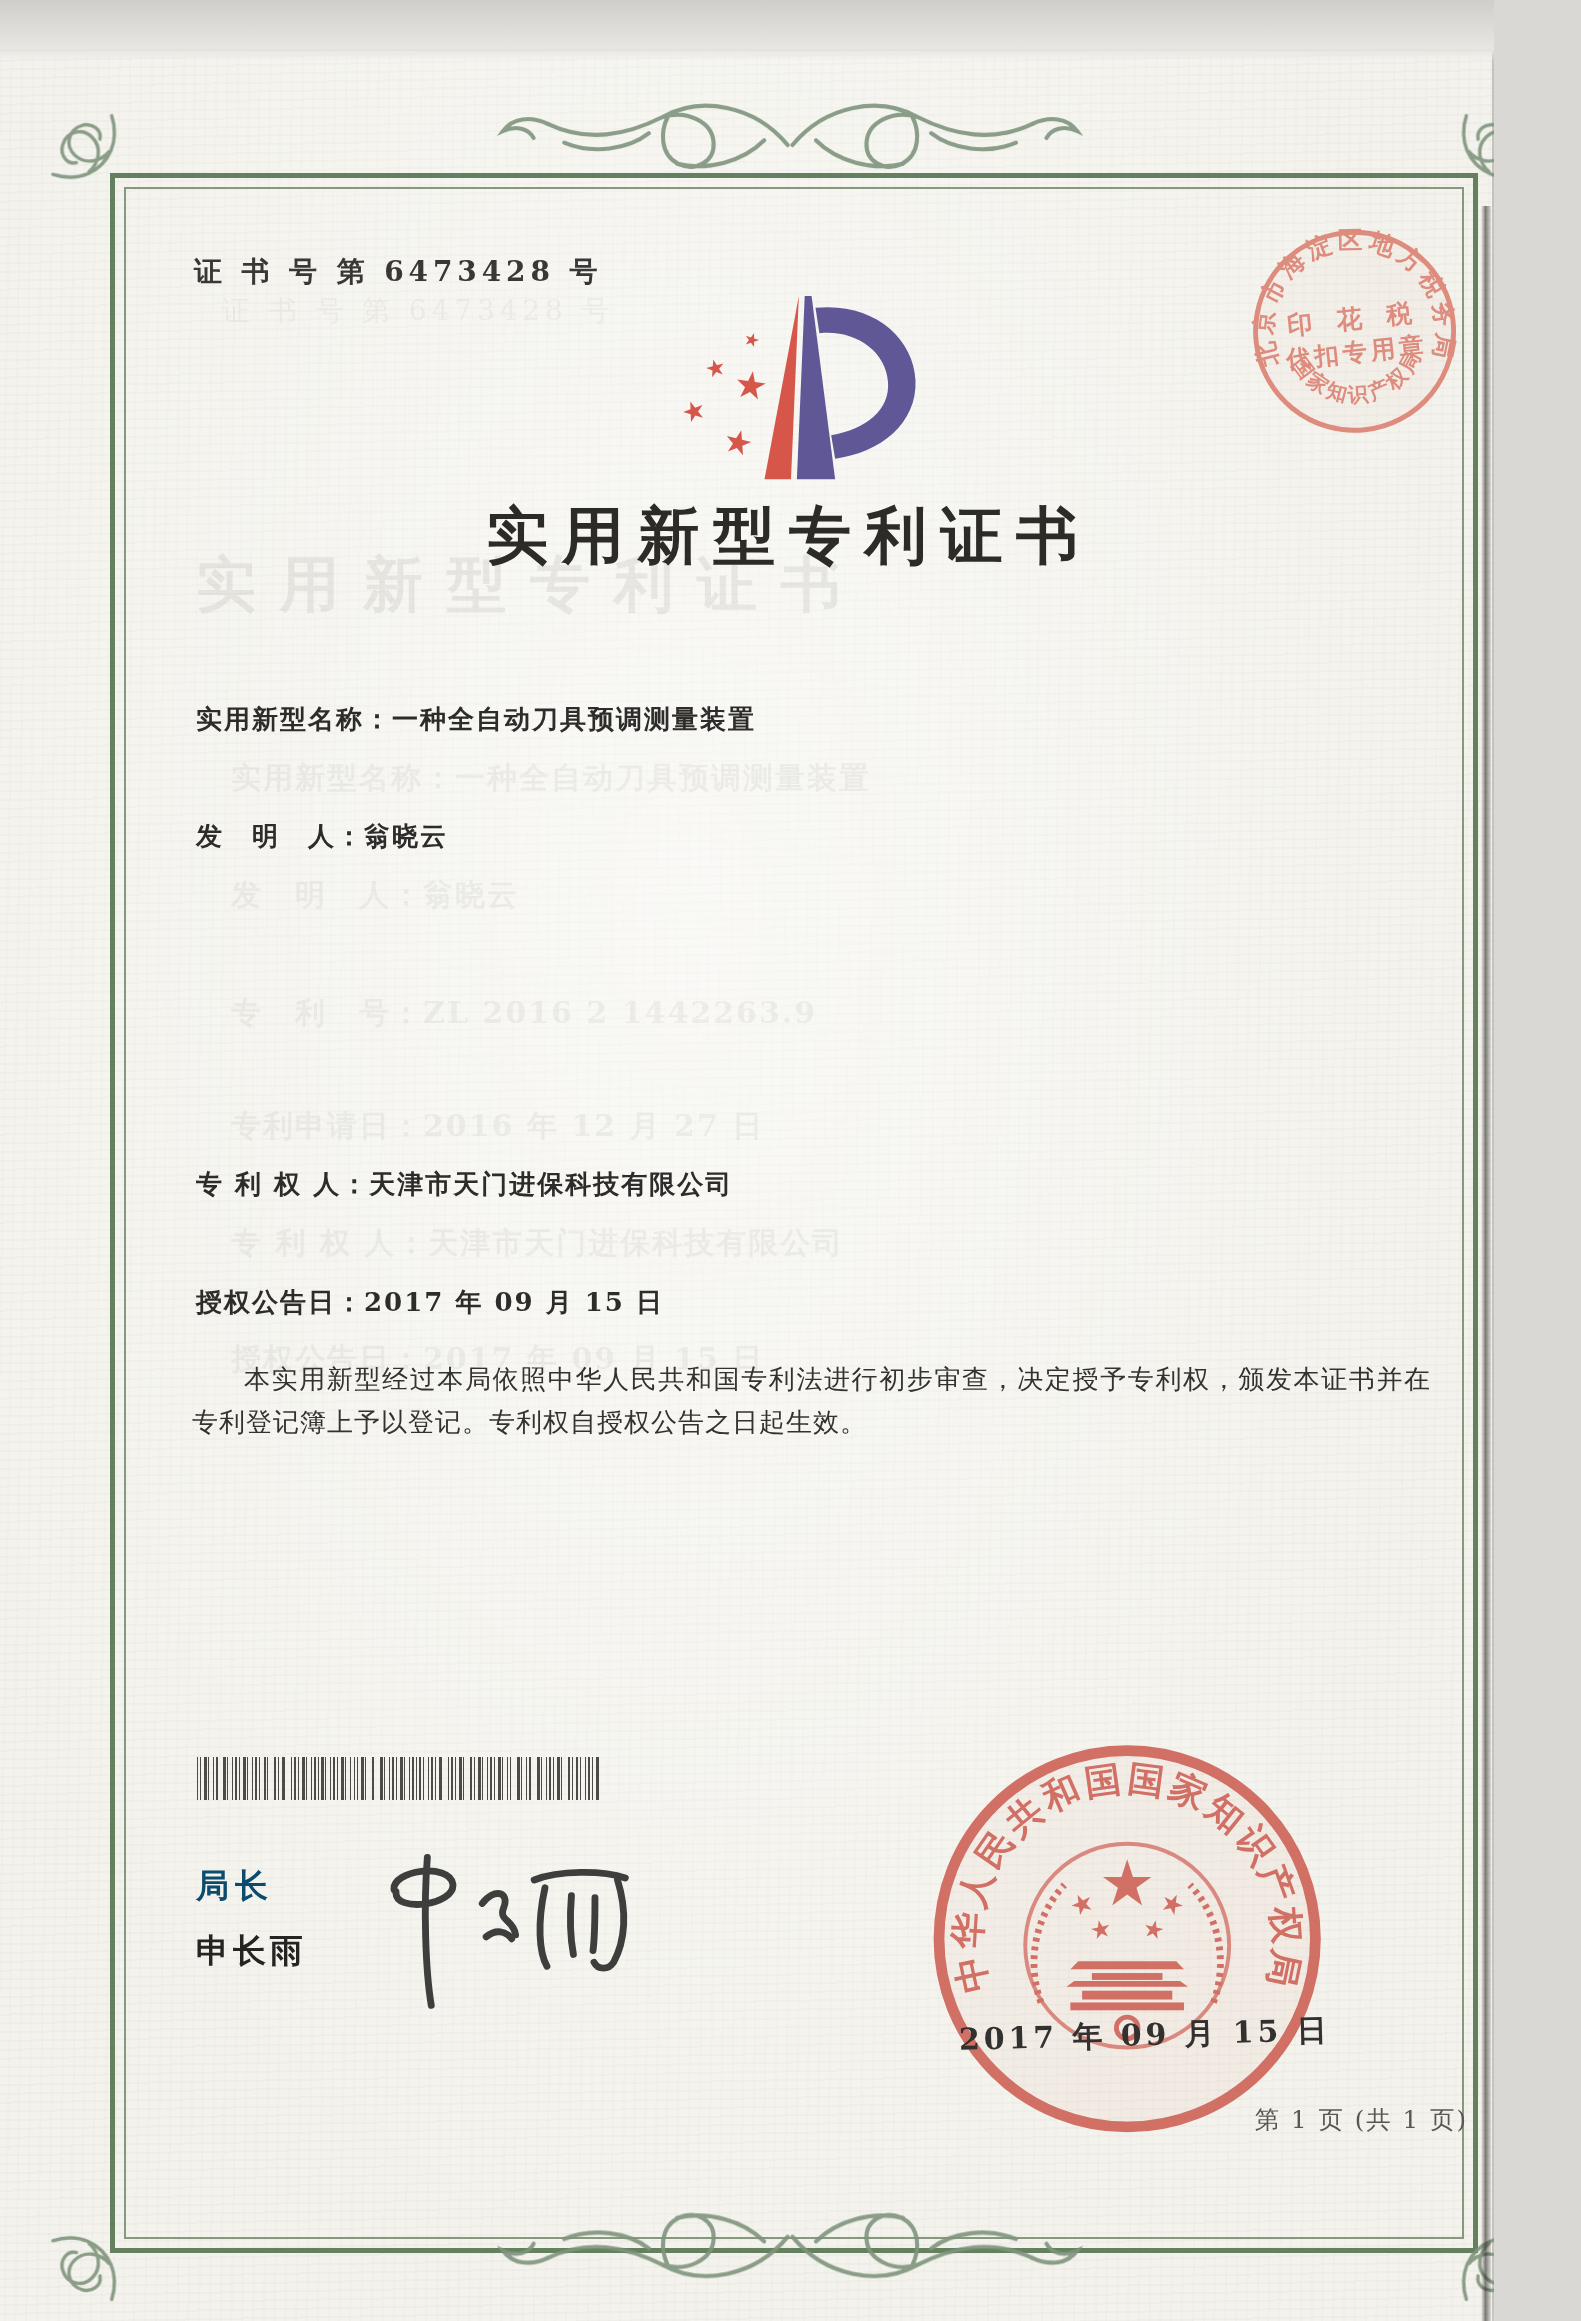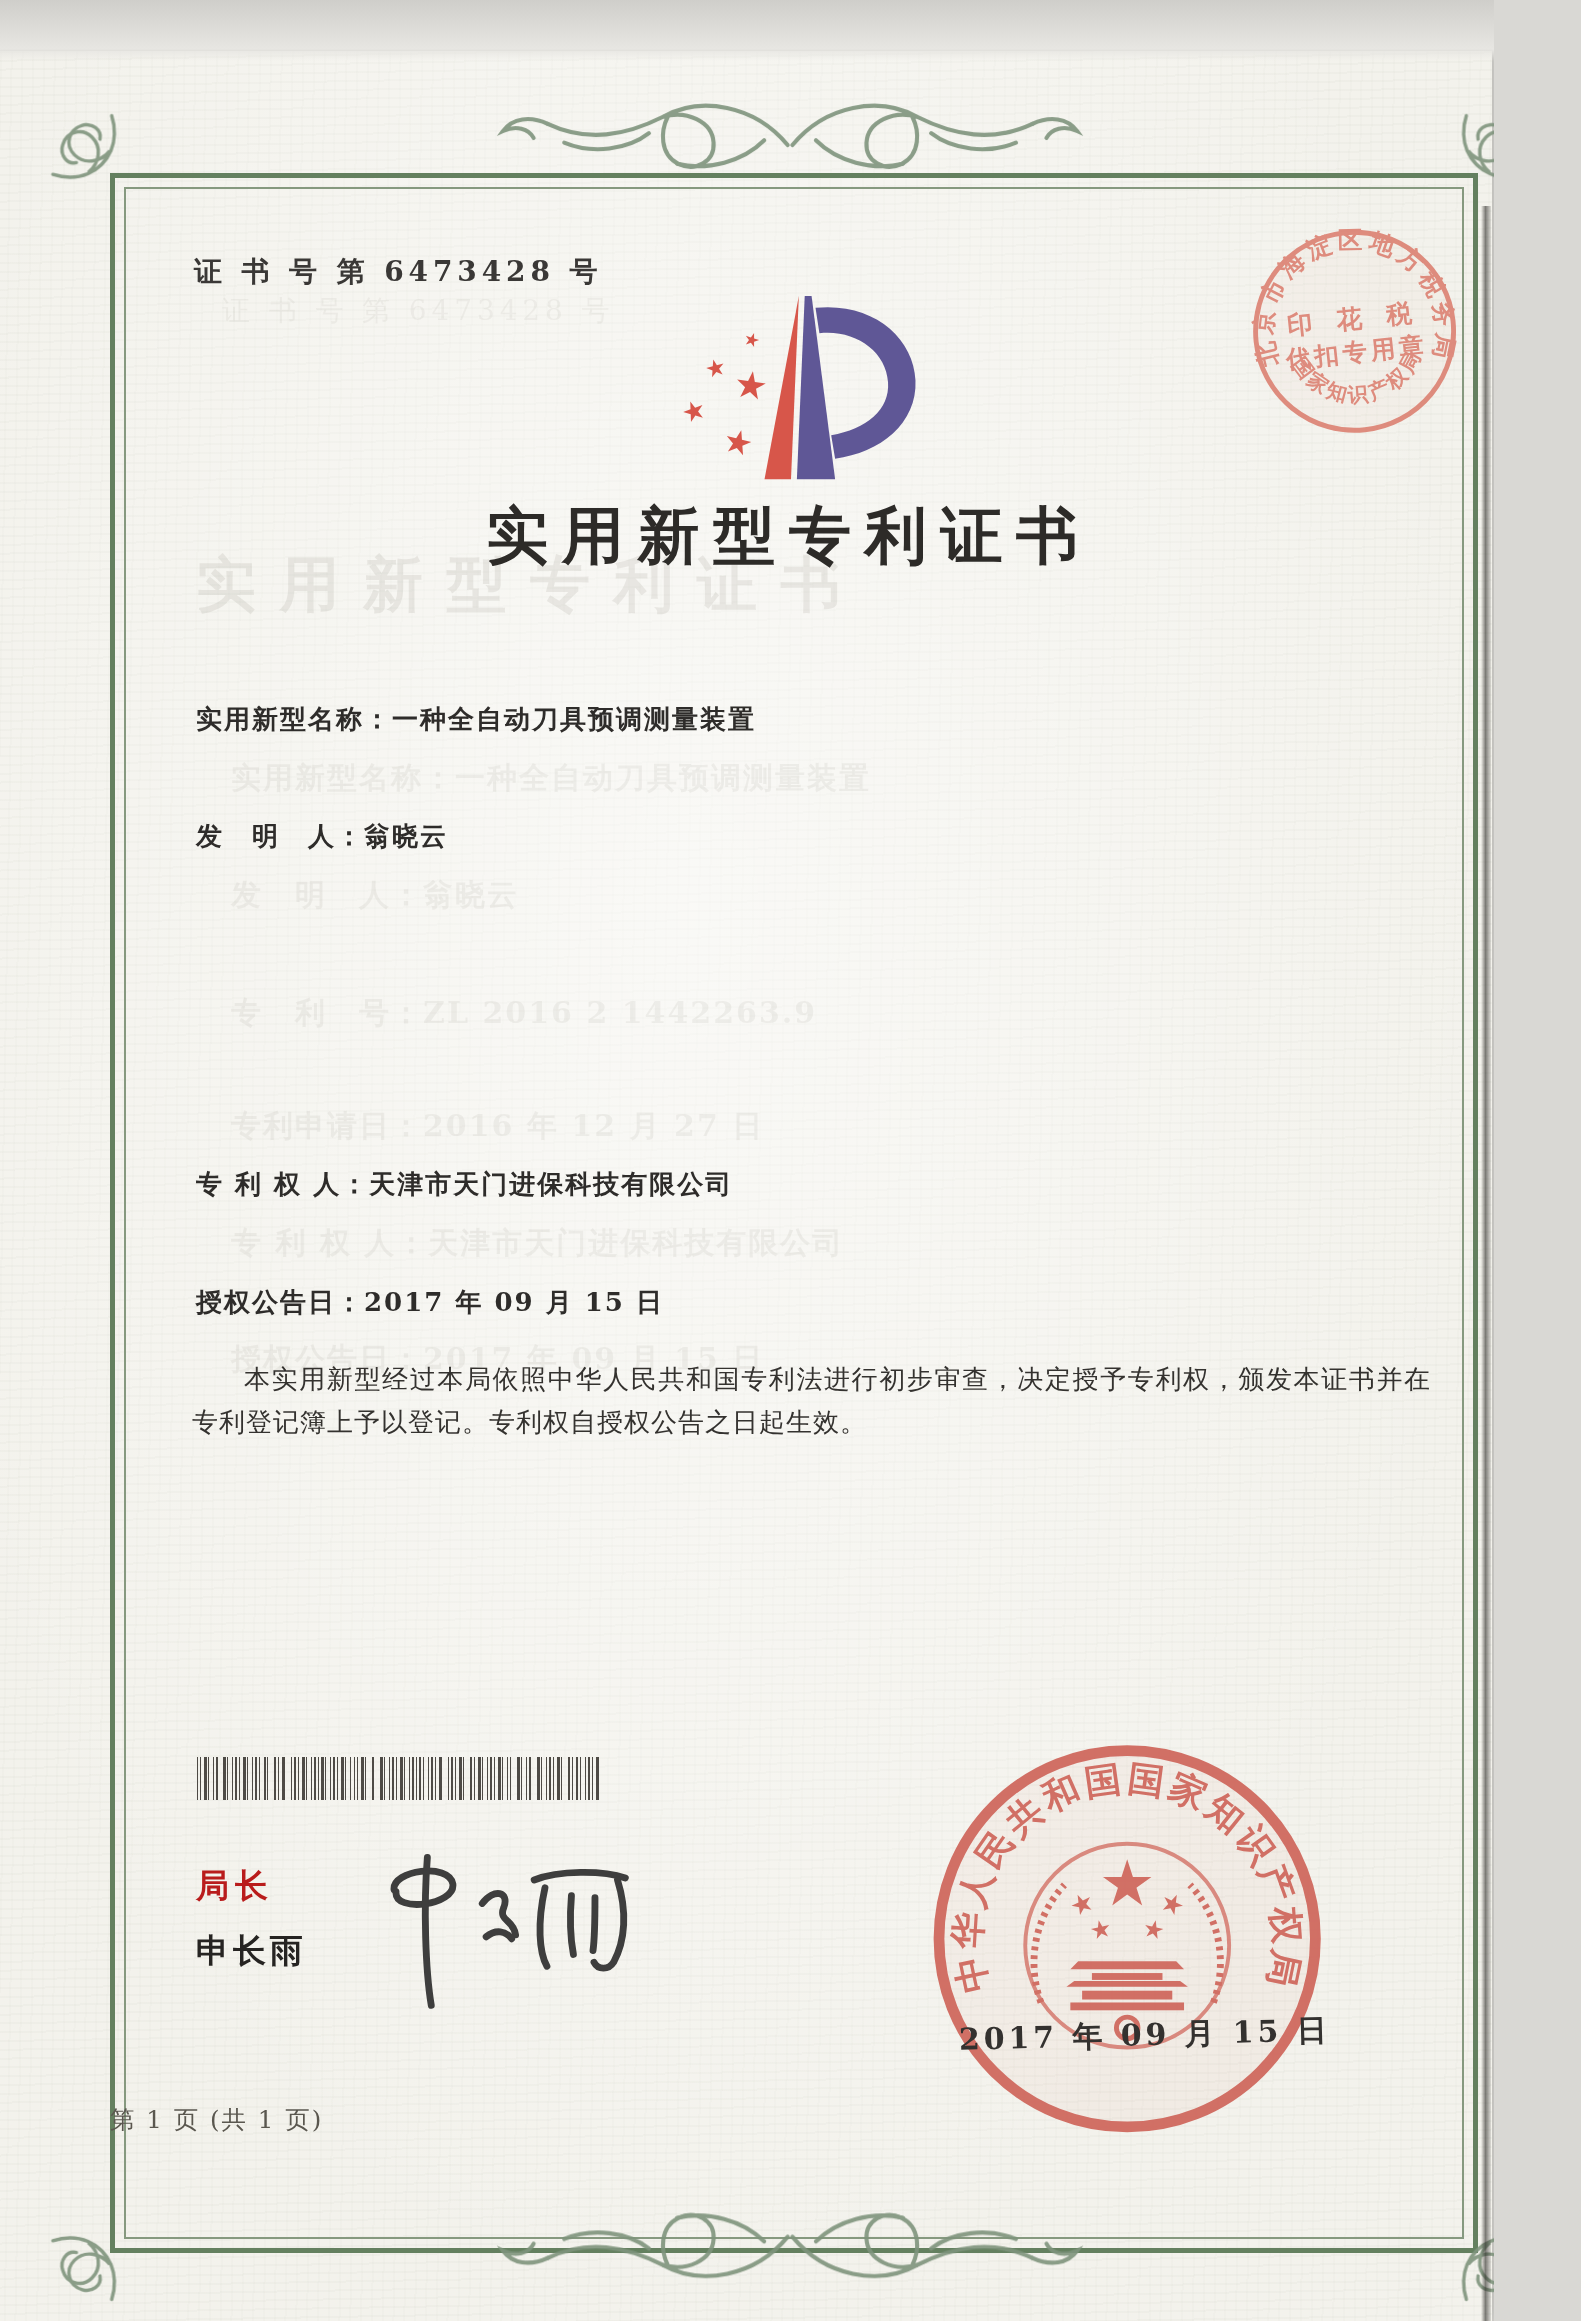--- a/index.html
+++ b/index.html
@@ -34,27 +34,27 @@
   .title{position:absolute;left:110px;top:494px;width:1358px;text-align:center;
     font-size:62px;font-weight:700;letter-spacing:13.7px;color:#2d2b28;white-space:nowrap;}
   .field{position:absolute;left:196px;font-size:26px;font-weight:600;color:#2e2c2a;letter-spacing:2px;white-space:nowrap;}
   .body-block{position:absolute;left:192px;top:1358px;width:1239px;font-size:26px;
     line-height:1.64;color:#34322f;text-align:justify;letter-spacing:1px;}
   .body-block p{margin:0;text-indent:2em;}
   .barcode{position:absolute;left:196px;top:1757px;width:404px;height:43px;opacity:.88;
     background-image:
       repeating-linear-gradient(90deg,#f3f2ec 0 1px,rgba(0,0,0,0) 1px 22.5px),
       repeating-linear-gradient(90deg,#38342f 0 2px,rgba(0,0,0,0) 2px 3.9px,#38342f 3.9px 4.9px,rgba(0,0,0,0) 4.9px 7.8px,#38342f 7.8px 10.8px,rgba(0,0,0,0) 10.8px 11.8px,#38342f 11.8px 12.7px,rgba(0,0,0,0) 12.7px 16.7px,#38342f 16.7px 17.6px,rgba(0,0,0,0) 17.6px 19.6px);}
-  .director-label{position:absolute;left:196px;top:1864px;font-size:33px;font-weight:700;color:#b91c1c;
+  .director-label{position:absolute;left:196px;top:1864px;font-size:33px;font-weight:700;color:#0c4a6e;
     font-family:"DejaVu Sans","Liberation Sans",sans-serif;letter-spacing:5.9px;}
   .director-name{position:absolute;left:196px;top:1929px;font-size:33px;font-weight:700;color:#262422;
     font-family:Liberation Serif, serif;letter-spacing:3.9px;}
   .seal-date{position:absolute;left:959px;top:2015px;font-size:30px;font-weight:600;color:#33312f;
     letter-spacing:3.9px;transform:rotate(-1.5deg);white-space:nowrap;}
-  .footer-page{position:absolute;left:110px;top:2103px;width:1358px;text-align:left;
+  .footer-page{position:absolute;left:110px;top:2103px;width:1358px;text-align:right;
     font-size:24.5px;color:#5a574f;letter-spacing:2px;}
   
   .ghost{color:#807b6e;filter:blur(0.6px);}
   .ghost-title{position:absolute;left:196px;top:545px;font-size:60px;font-weight:700;
     letter-spacing:23.5px;opacity:.13;white-space:nowrap;}
   .ghost-certno{position:absolute;left:222px;top:292px;font-size:28px;letter-spacing:4.9px;opacity:.08;white-space:nowrap;}
   .ghost-field{position:absolute;font-size:30px;font-weight:600;letter-spacing:2px;opacity:.09;white-space:nowrap;}
 </style>
 </head>
 <body>

